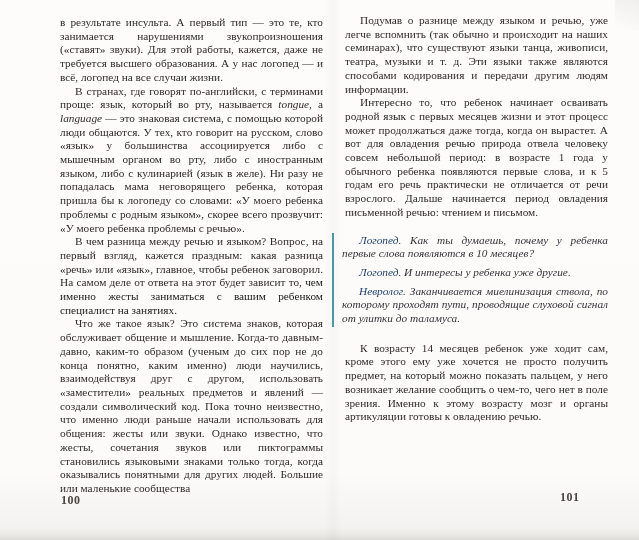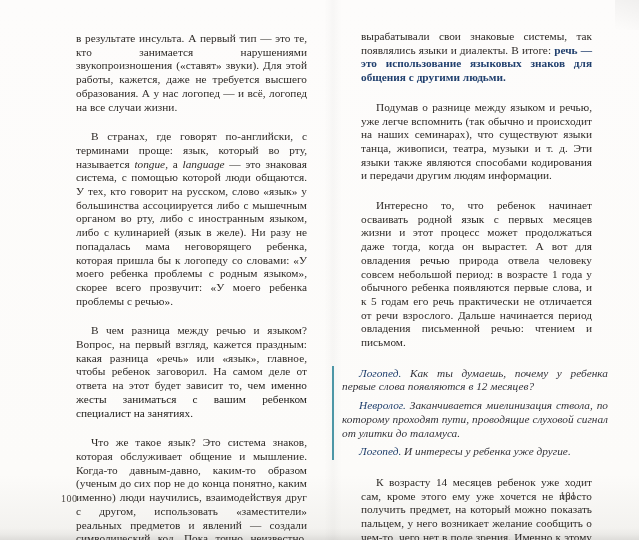--- a/index.html
+++ b/index.html
@@ -33,67 +33,67 @@
   .page-text{
     position:absolute;
     width:263px;
     text-align:justify;
     font-size:11.3px;
     line-height:13.7px;
     color:var(--ink);
   }
   #left-text{left:60px;top:16px;}
   #right-text{left:345px;top:14px;}
-  .para{margin:16px;}
+  .para{margin:0;}
   .para.indent{text-indent:15px;}
   .run-normal{font-style:normal;}
   .run-italic{font-style:italic;}
   .run-bold{font-weight:normal;color:#1d1b19;}
   .run-bold-blue{font-weight:bold;color:var(--accent-blue);}
   .dialogue{
     margin:13px 0 15px -13px;
     padding:1px 0 1px 8px;
     border-left:2.5px solid var(--dialogue-bar);
     font-style:italic;
     color:#33333a;
   }
   .dlg{margin:0 0 5px 0;text-indent:17px;text-align:justify;}
   .dlg:last-child{margin-bottom:0;}
   .speaker{font-weight:normal;color:var(--accent-blue);}
   .page-number{
     position:absolute;
-    font-size:10px;
+    font-size:12px;
     color:#4a4642;
     letter-spacing:0.5px;
+    font-weight:bold;
   }
   #pn-left{left:61px;top:493px;}
   #pn-right{left:560px;top:490px;}
 </style>
 </head>
 <body>
 
 <div class="spread">
   <div class="spine-shade"></div>
   <div class="corner-shade"></div>
 
   <div class="page-text" id="left-text">
       <p class="para"><span class="run-normal">в результате инсульта. А первый тип — это те, кто занимается нарушениями звукопроизношения («ставят» звуки). Для этой работы, кажется, даже не требуется высшего образования. А у нас логопед — и всё, логопед на все случаи жизни.</span></p>
       <p class="para indent"><span class="run-normal">В странах, где говорят по-английски, с терминами проще: язык, который во рту, называется </span><span class="run-italic">tongue</span><span class="run-normal">, а </span><span class="run-italic">language</span><span class="run-normal"> — это знаковая система, с помощью которой люди общаются. У тех, кто говорит на русском, слово «язык» у большинства ассоциируется либо с мышечным органом во рту, либо с иностранным языком, либо с кулинарией (язык в желе). Ни разу не попадалась мама неговорящего ребенка, которая пришла бы к логопеду со словами: «У моего ребенка проблемы с родным языком», скорее всего прозвучит: «У моего ребенка проблемы с речью».</span></p>
       <p class="para indent"><span class="run-normal">В чем разница между речью и языком? Вопрос, на первый взгляд, кажется праздным: какая разница «речь» или «язык», главное, чтобы ребенок заговорил. На самом деле от ответа на этот будет зависит то, </span><span class="run-bold">чем именно жесты заниматься с вашим ребенком специалист на занятиях.</span></p>
       <p class="para indent"><span class="run-normal">Что же такое язык? Это система знаков, которая обслуживает общение и мышление. Когда-то давным-давно, каким-то образом (ученым до сих пор не до конца понятно, каким именно) люди научились, взаимодействуя друг с другом, использовать «заместители» реальных предметов и явлений — создали символический код. Пока точно неизвестно, что именно люди раньше начали использовать для общения: жесты или звуки. Однако известно, что жесты, сочетания звуков или пиктограммы становились языковыми знаками только тогда, когда оказывались понятными для других людей. Большие или маленькие сообщества</span></p>
     </div>
 
   <div class="page-text" id="right-text">
-      <p class="para"><span class="run-normal">вырабатывали свои знаковые системы, так появлялись языки и диалекты. В итоге: </span><span class="run-bold-blue">речь — это использование языковых знаков для общения с другими людьми.</span></p>
       <p class="para indent"><span class="run-normal">Подумав о разнице между языком и речью, уже легче вспомнить (так обычно и происходит на наших семинарах), что существуют языки танца, живописи, театра, музыки и т. д. Эти языки также являются способами кодирования и передачи другим людям информации.</span></p>
       <p class="para indent"><span class="run-normal">Интересно то, что ребенок начинает осваивать родной </span><span class="run-bold">язык</span><span class="run-normal"> с первых месяцев жизни и этот процесс может продолжаться даже тогда, когда он вырастет. А вот для овладения </span><span class="run-bold">речью</span><span class="run-normal"> природа отвела человеку совсем небольшой период: в возрасте 1 года у обычного ребенка появляются первые слова, и к 5 годам его речь практически не отличается от речи взрослого. Дальше начинается период овладения письменной речью: чтением и письмом.</span></p>
       <div class="dialogue">
-        <p class="dlg"><span class="speaker">Логопед. </span><span>Как ты думаешь, почему у ребенка первые слова появляются в 12 месяцев?</span></p>
+        <p class="dlg"><span class="speaker">Логопед. </span><span>Как ты думаешь, почему у ребенка первые слова появляются в 10 месяцев?</span></p>
+        <p class="dlg"><span class="speaker">Логопед. </span><span>И интересы у ребенка уже другие.</span></p>
         <p class="dlg"><span class="speaker">Невролог. </span><span>Заканчивается миелинизация ствола, по которому проходят пути, проводящие слуховой сигнал от улитки до таламуса.</span></p>
-        <p class="dlg"><span class="speaker">Логопед. </span><span>И интересы у ребенка уже другие.</span></p>
       </div>
       <p class="para indent"><span class="run-normal">К возрасту 14 месяцев ребенок уже ходит сам, кроме этого ему уже хочется не просто получить предмет, на который можно показать пальцем, у него возникает желание сообщить о чем-то, чего нет в поле зрения. Именно к этому возрасту мозг и органы артикуляции готовы к овладению речью.</span></p>
     </div>
 
   <div class="page-number" id="pn-left">100</div>
 
   <div class="page-number" id="pn-right">101</div>
 
   <div class="bottom-shade"></div>
 </div>

